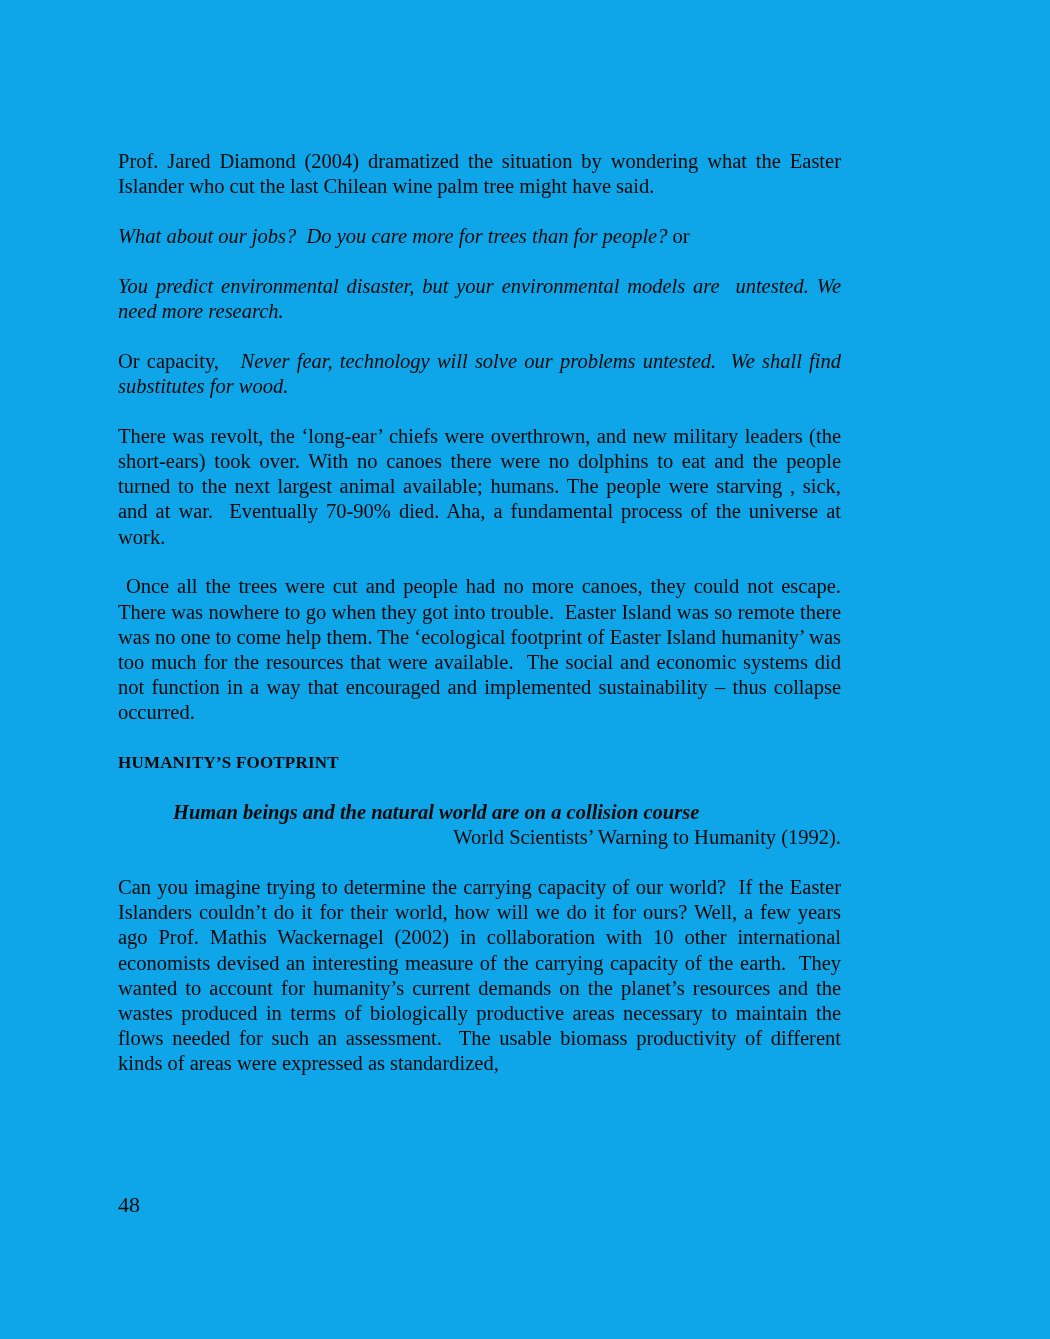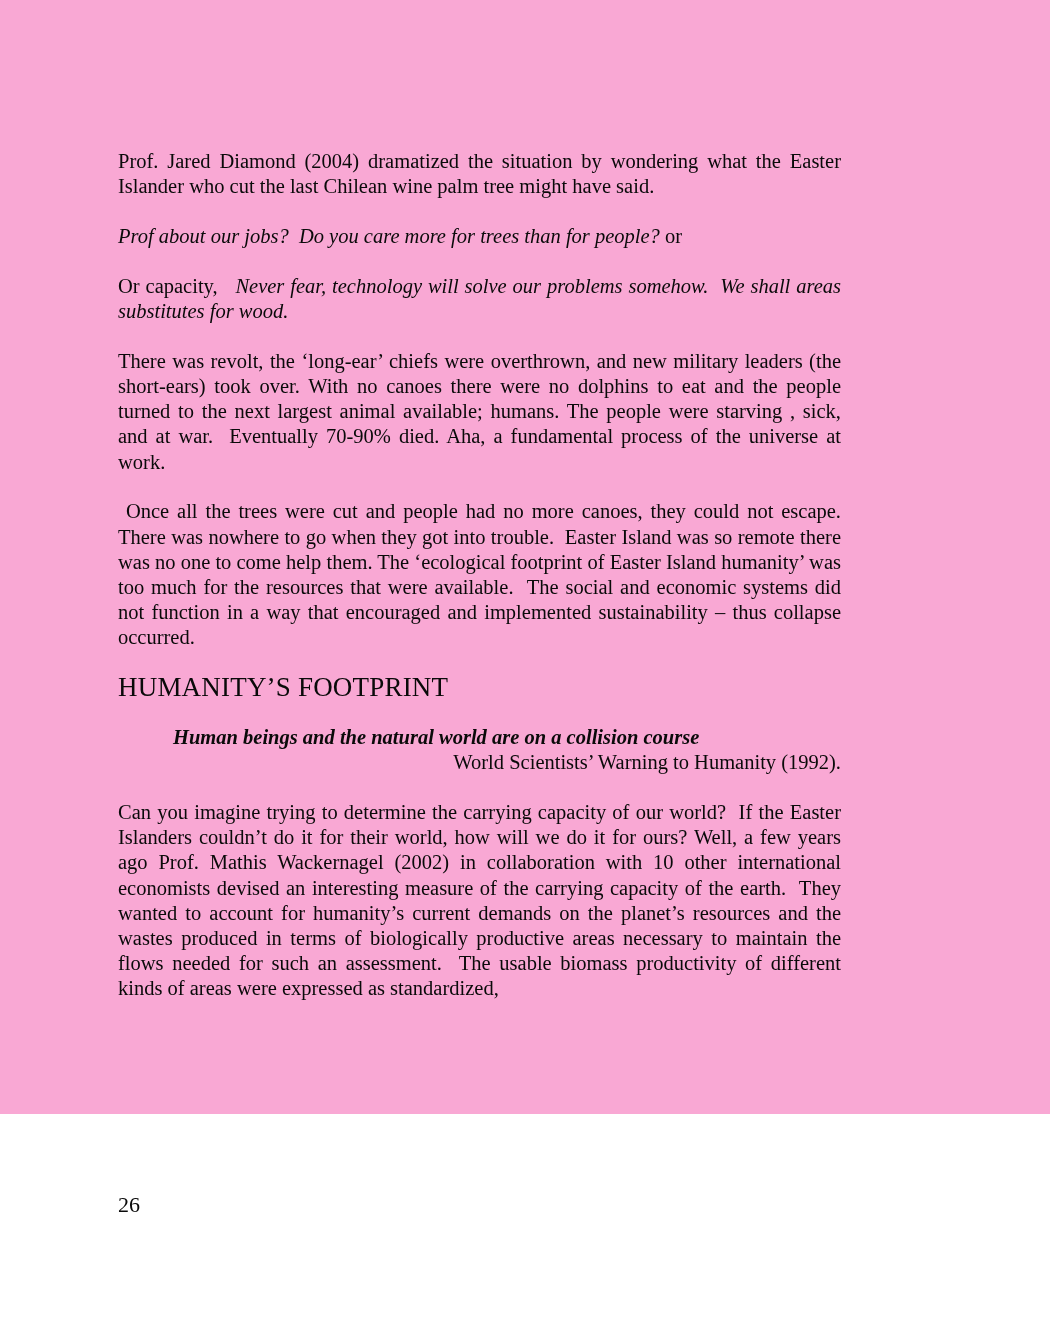--- a/index.html
+++ b/index.html
@@ -12,43 +12,43 @@
     height: 1339px;
     position: relative;
     font-family: "Liberation Serif", serif;
     color: #0a0a0a;
     overflow: hidden;
   }
   .page {
     position: absolute;
     left: 0; top: 0;
     width: 1050px;
-    height: 1114px;
-    background: #f9a8d4;
+    height: 1339px;
+    background: #0ea5e9;
   }
   .content {
     position: absolute;
     left: 118px;
     top: 149px;
     width: 723px;
     font-size: 20.5px;
     line-height: 25.2px;
   }
   .para {
     margin: 0 0 24.6px 0;
     text-align: justify;
     white-space: pre-wrap;
   }
   .it {
     font-style: italic;
   }
   .heading {
-    font-size: 27px;
+    font-size: 17px;
     line-height: 25.2px;
-    font-weight: normal;
+    font-weight: bold;
     margin: 0 0 24.6px 0;
     letter-spacing: 0.2px;
   }
   .quote-block {
     margin: 0 0 24.6px 0;
   }
   .quote-line1 {
     padding-left: 55px;
     font-style: italic;
     font-weight: bold;
@@ -66,35 +66,36 @@
   }
 </style>
 </head>
 <body>
 
 <div class="page">
   <div class="content">
 
     <p class="para">Prof. Jared Diamond (2004) dramatized the situation by wondering what the Easter Islander who cut the last Chilean wine palm tree might have said.</p>
 
-    <p class="para"><span class="it">Prof about our jobs?  Do you care more for trees than for people?</span><span> or</span></p>
+    <p class="para"><span class="it">What about our jobs?  Do you care more for trees than for people?</span><span> or</span></p>
 
 
+    <p class="para it">You predict environmental disaster, but your environmental models are  untested. We need more research.</p>
 
-    <p class="para"><span>Or capacity,   </span><span class="it">Never fear, technology will solve our problems somehow.  We shall areas substitutes for wood.</span></p>
+    <p class="para"><span>Or capacity,   </span><span class="it">Never fear, technology will solve our problems untested.  We shall find substitutes for wood.</span></p>
 
     <p class="para">There was revolt, the ‘long-ear’ chiefs were overthrown, and new military leaders (the short-ears) took over. With no canoes there were no dolphins to eat and the people turned to the next largest animal available; humans. The people were starving , sick, and at war.  Eventually 70-90% died. Aha, a fundamental process of the universe at work.</p>
 
     <p class="para"> Once all the trees were cut and people had no more canoes, they could not escape. There was nowhere to go when they got into trouble.  Easter Island was so remote there was no one to come help them. The ‘ecological footprint of Easter Island humanity’ was too much for the resources that were available.  The social and economic systems did not function in a way that encouraged and implemented sustainability – thus collapse occurred.</p>
 
     <h2 class="heading">HUMANITY’S FOOTPRINT</h2>
 
     <div class="quote-block">
       <div class="quote-line1">Human beings and the natural world are on a collision course</div>
       <div class="quote-line2">World Scientists’ Warning to Humanity (1992).</div>
     </div>
 
     <p class="para">Can you imagine trying to determine the carrying capacity of our world?  If the Easter Islanders couldn’t do it for their world, how will we do it for ours? Well, a few years ago Prof. Mathis Wackernagel (2002) in collaboration with 10 other international economists devised an interesting measure of the carrying capacity of the earth.  They wanted to account for humanity’s current demands on the planet’s resources and the wastes produced in terms of biologically productive areas necessary to maintain the flows needed for such an assessment.  The usable biomass productivity of different kinds of areas were expressed as standardized,</p>
 
   </div>
 
-  <div class="page-number">26</div>
+  <div class="page-number">48</div>
 </div>
 
 </body></html>

